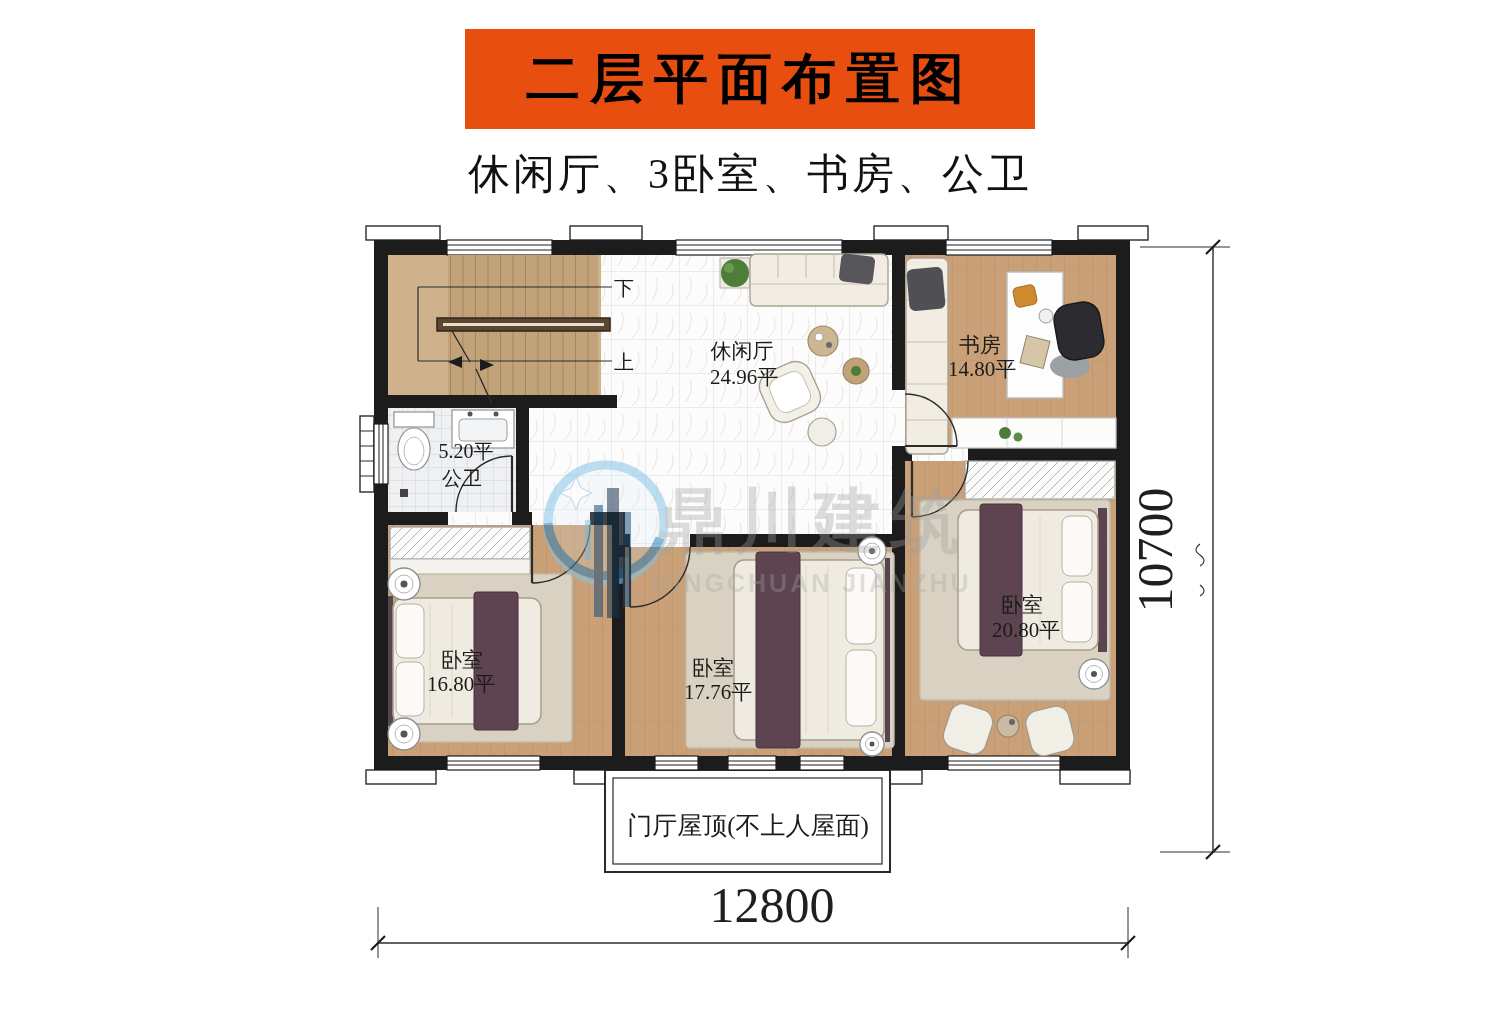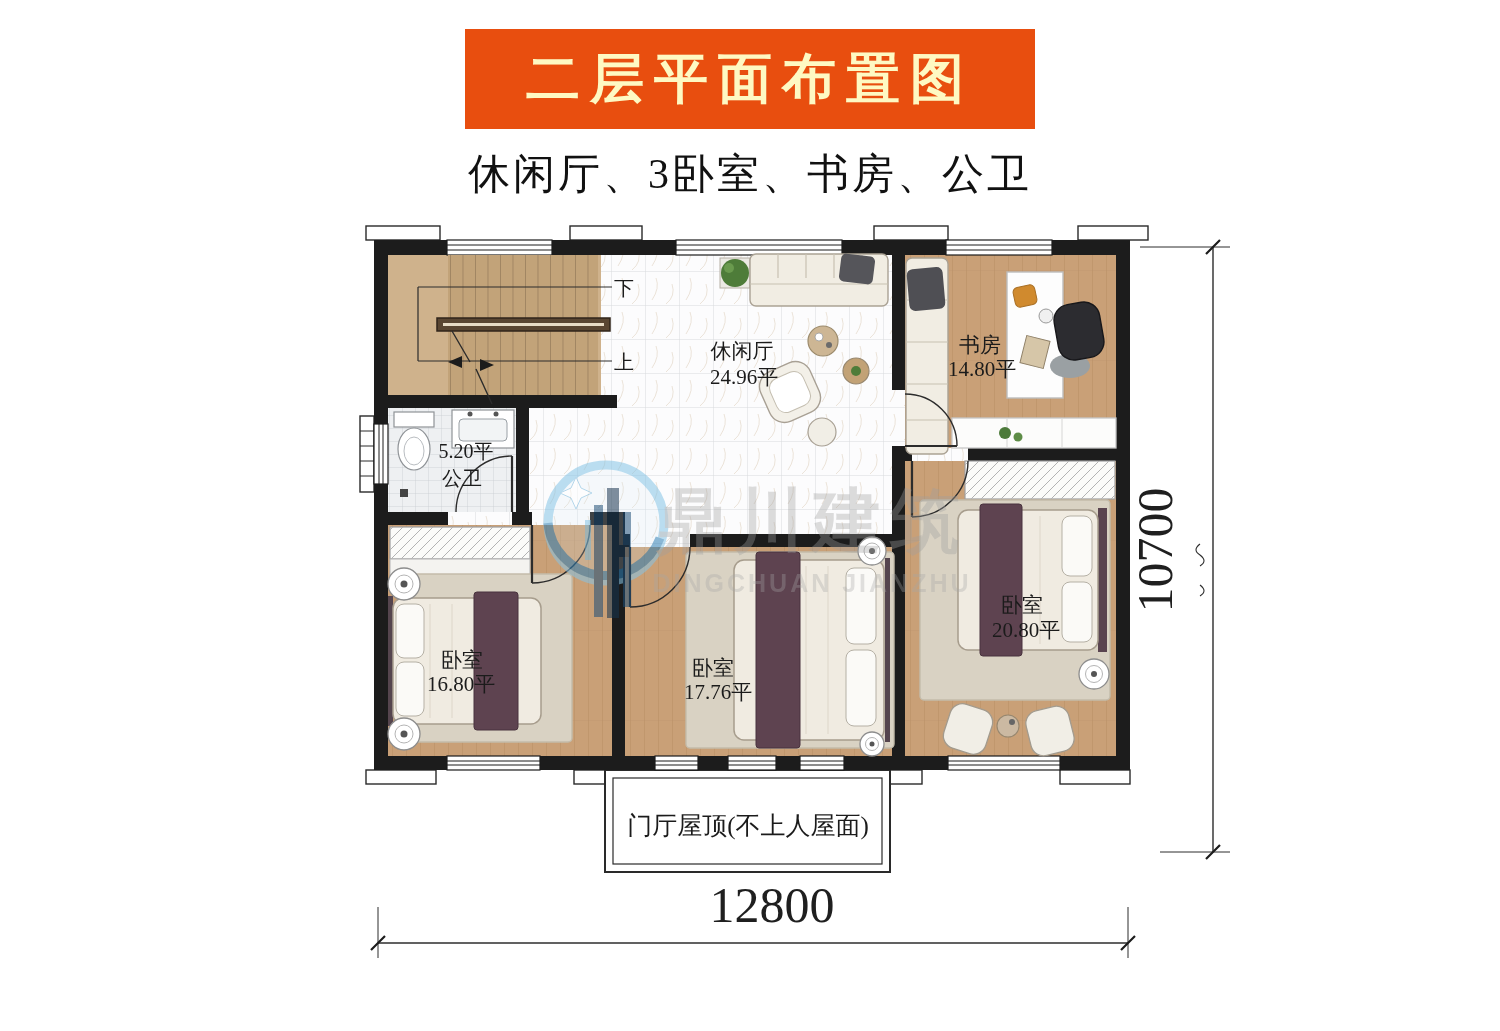--- a/index.html
+++ b/index.html
@@ -1,20 +1,20 @@
 <!DOCTYPE html>
 <html><head>
 <meta charset="utf-8">
 <style>
   html,body{margin:0;padding:0;background:#ffffff;}
   .page{position:relative;width:1500px;height:1031px;background:#ffffff;overflow:hidden;
         font-family:"Liberation Sans","DejaVu Sans",sans-serif;}
   .banner{position:absolute;left:465px;top:29px;width:570px;height:100px;background:#e84e0f;
           display:flex;align-items:center;justify-content:center;}
-  .banner-title{color:#fef9c3;font-size:54px;font-weight:bold;letter-spacing:10px;
+  .banner-title{color:#000000;font-size:54px;font-weight:bold;letter-spacing:10px;
           font-family:"Liberation Sans","DejaVu Sans",sans-serif;}
   .subtitle{position:absolute;left:0;top:146px;width:100%;text-align:center;color:#111111;
           font-size:42px;letter-spacing:3px;font-family:"Liberation Serif","DejaVu Serif",serif;}
   svg.plan{position:absolute;left:0;top:0;}
   .footer{position:absolute;left:0;top:987px;width:1500px;height:44px;background:#58595b;
           border-top:3px solid #2e2e2e;box-sizing:border-box;display:flex;align-items:center;
           justify-content:space-between;padding:0 10px;}
   .footer span{color:#ffffff;font-size:23px;font-weight:500;letter-spacing:1px;white-space:nowrap;}
   
   .cjk{font-family:"Liberation Serif","DejaVu Serif",serif;fill:#1b1b1b;}

